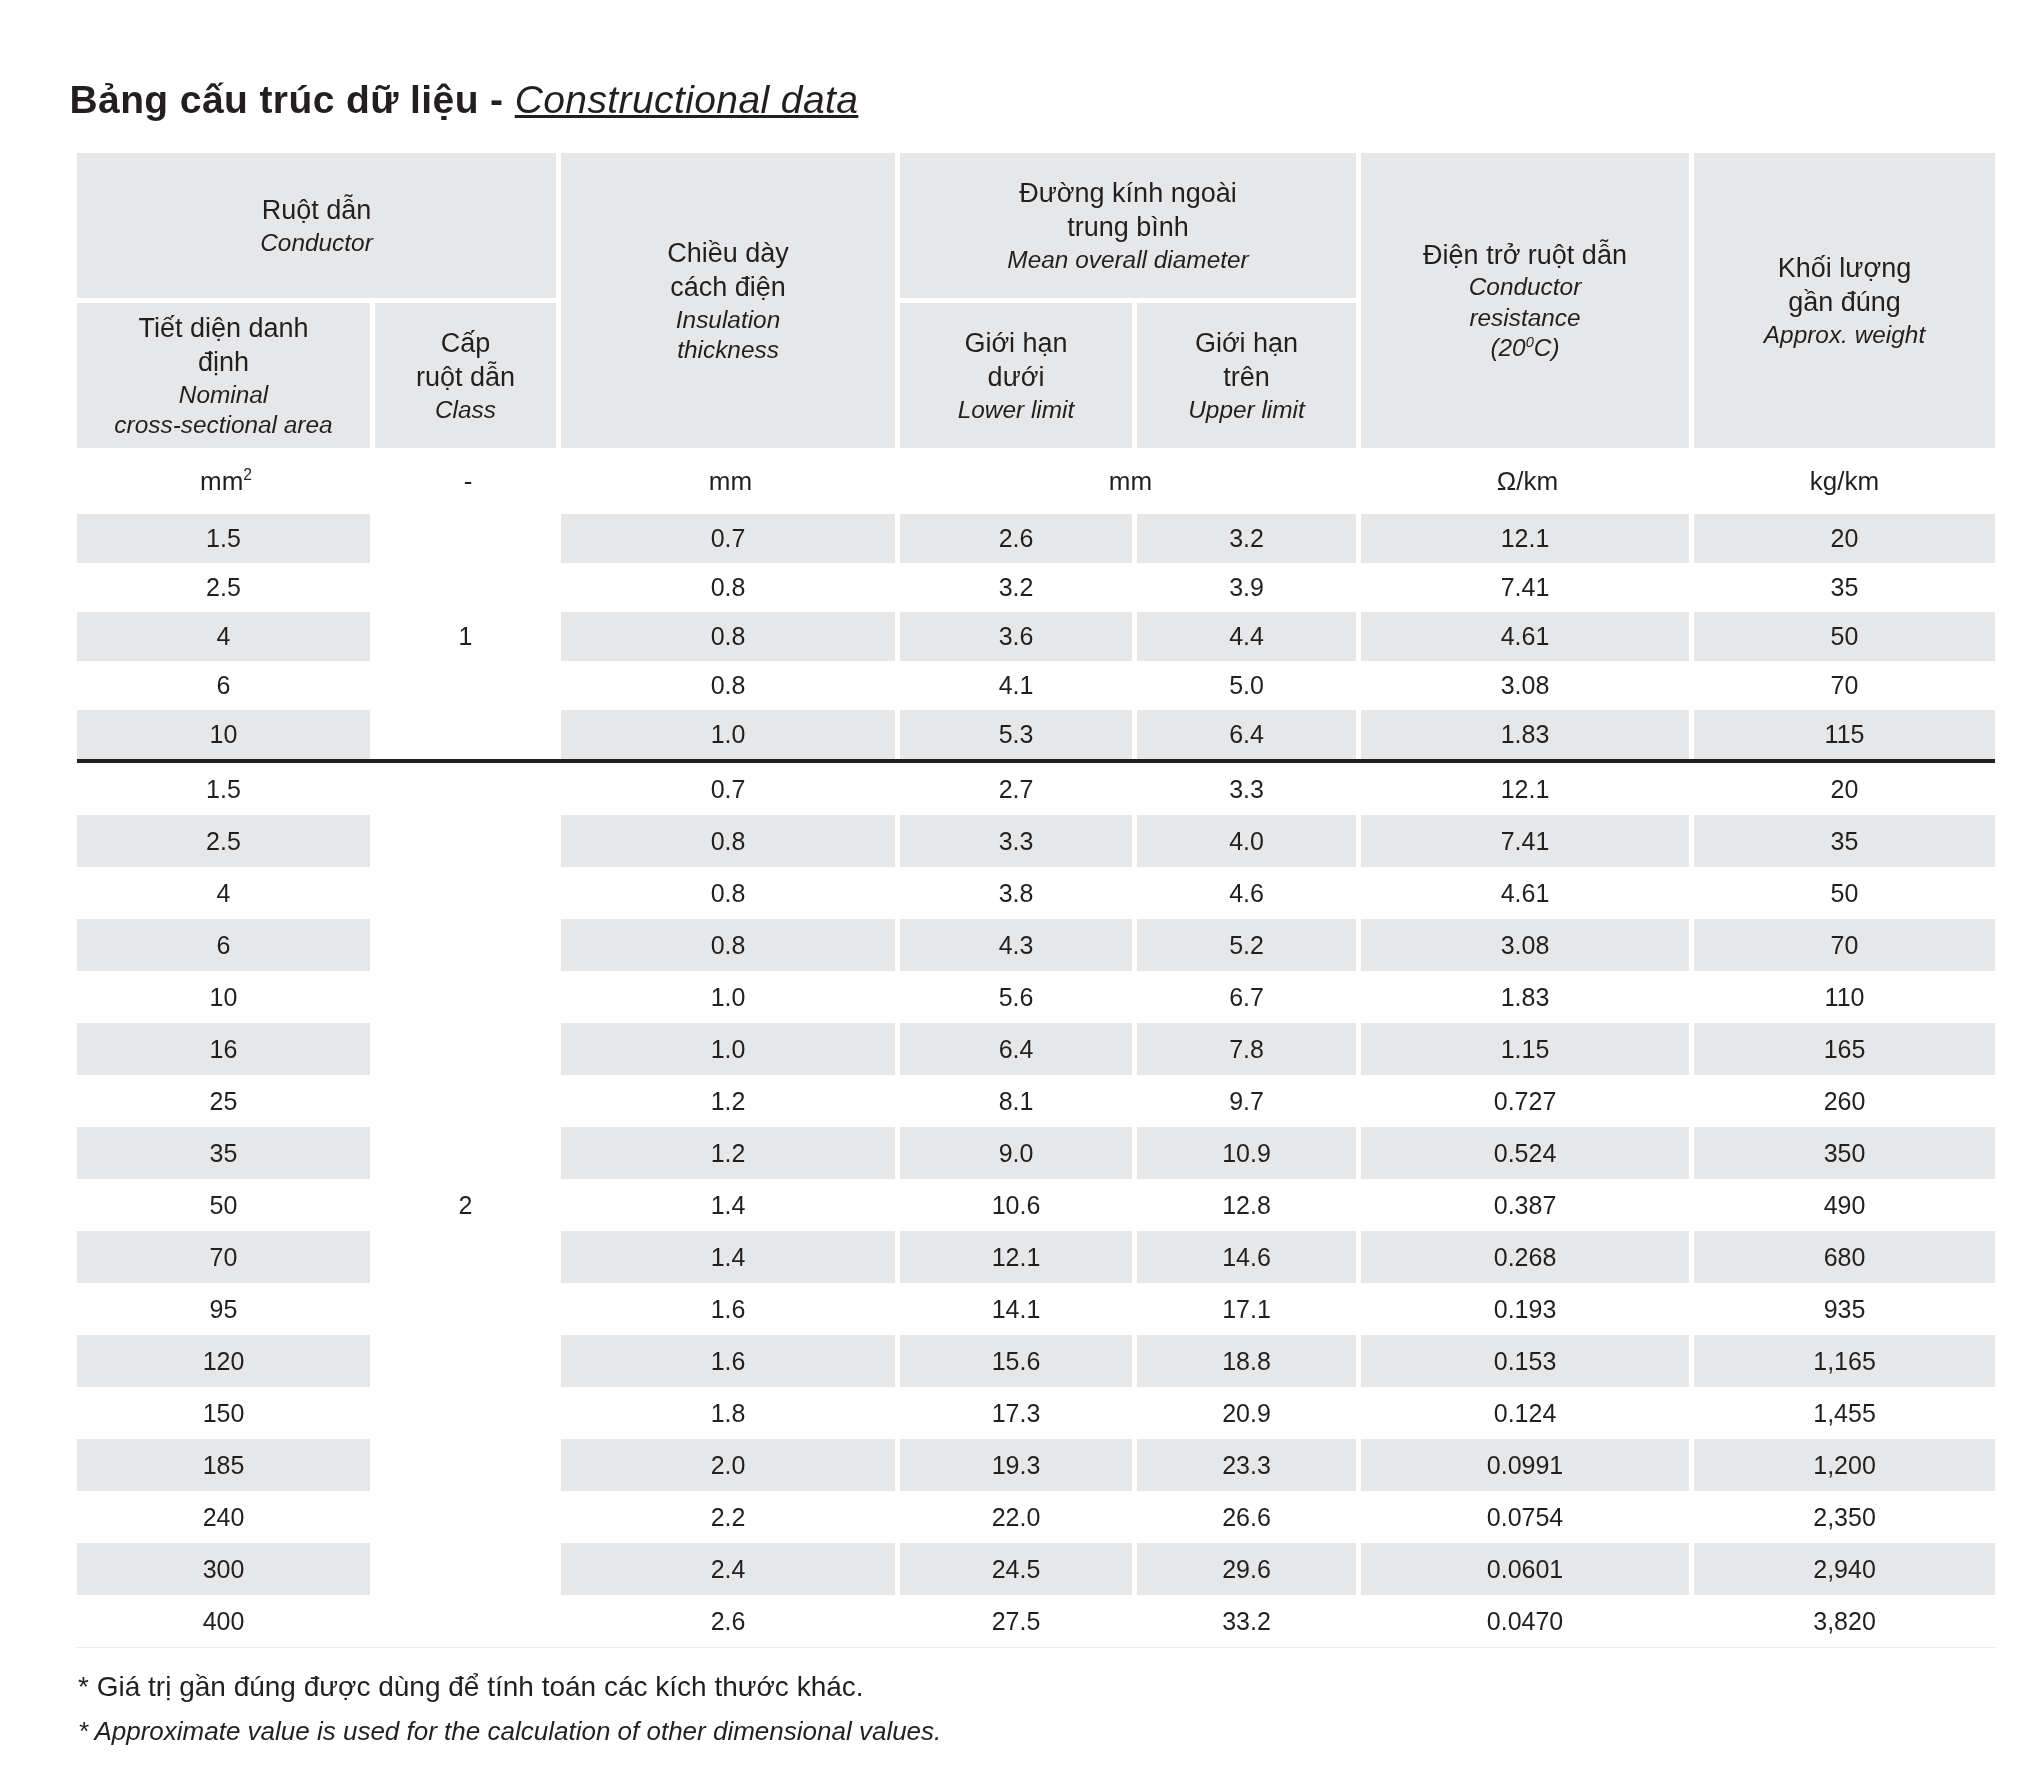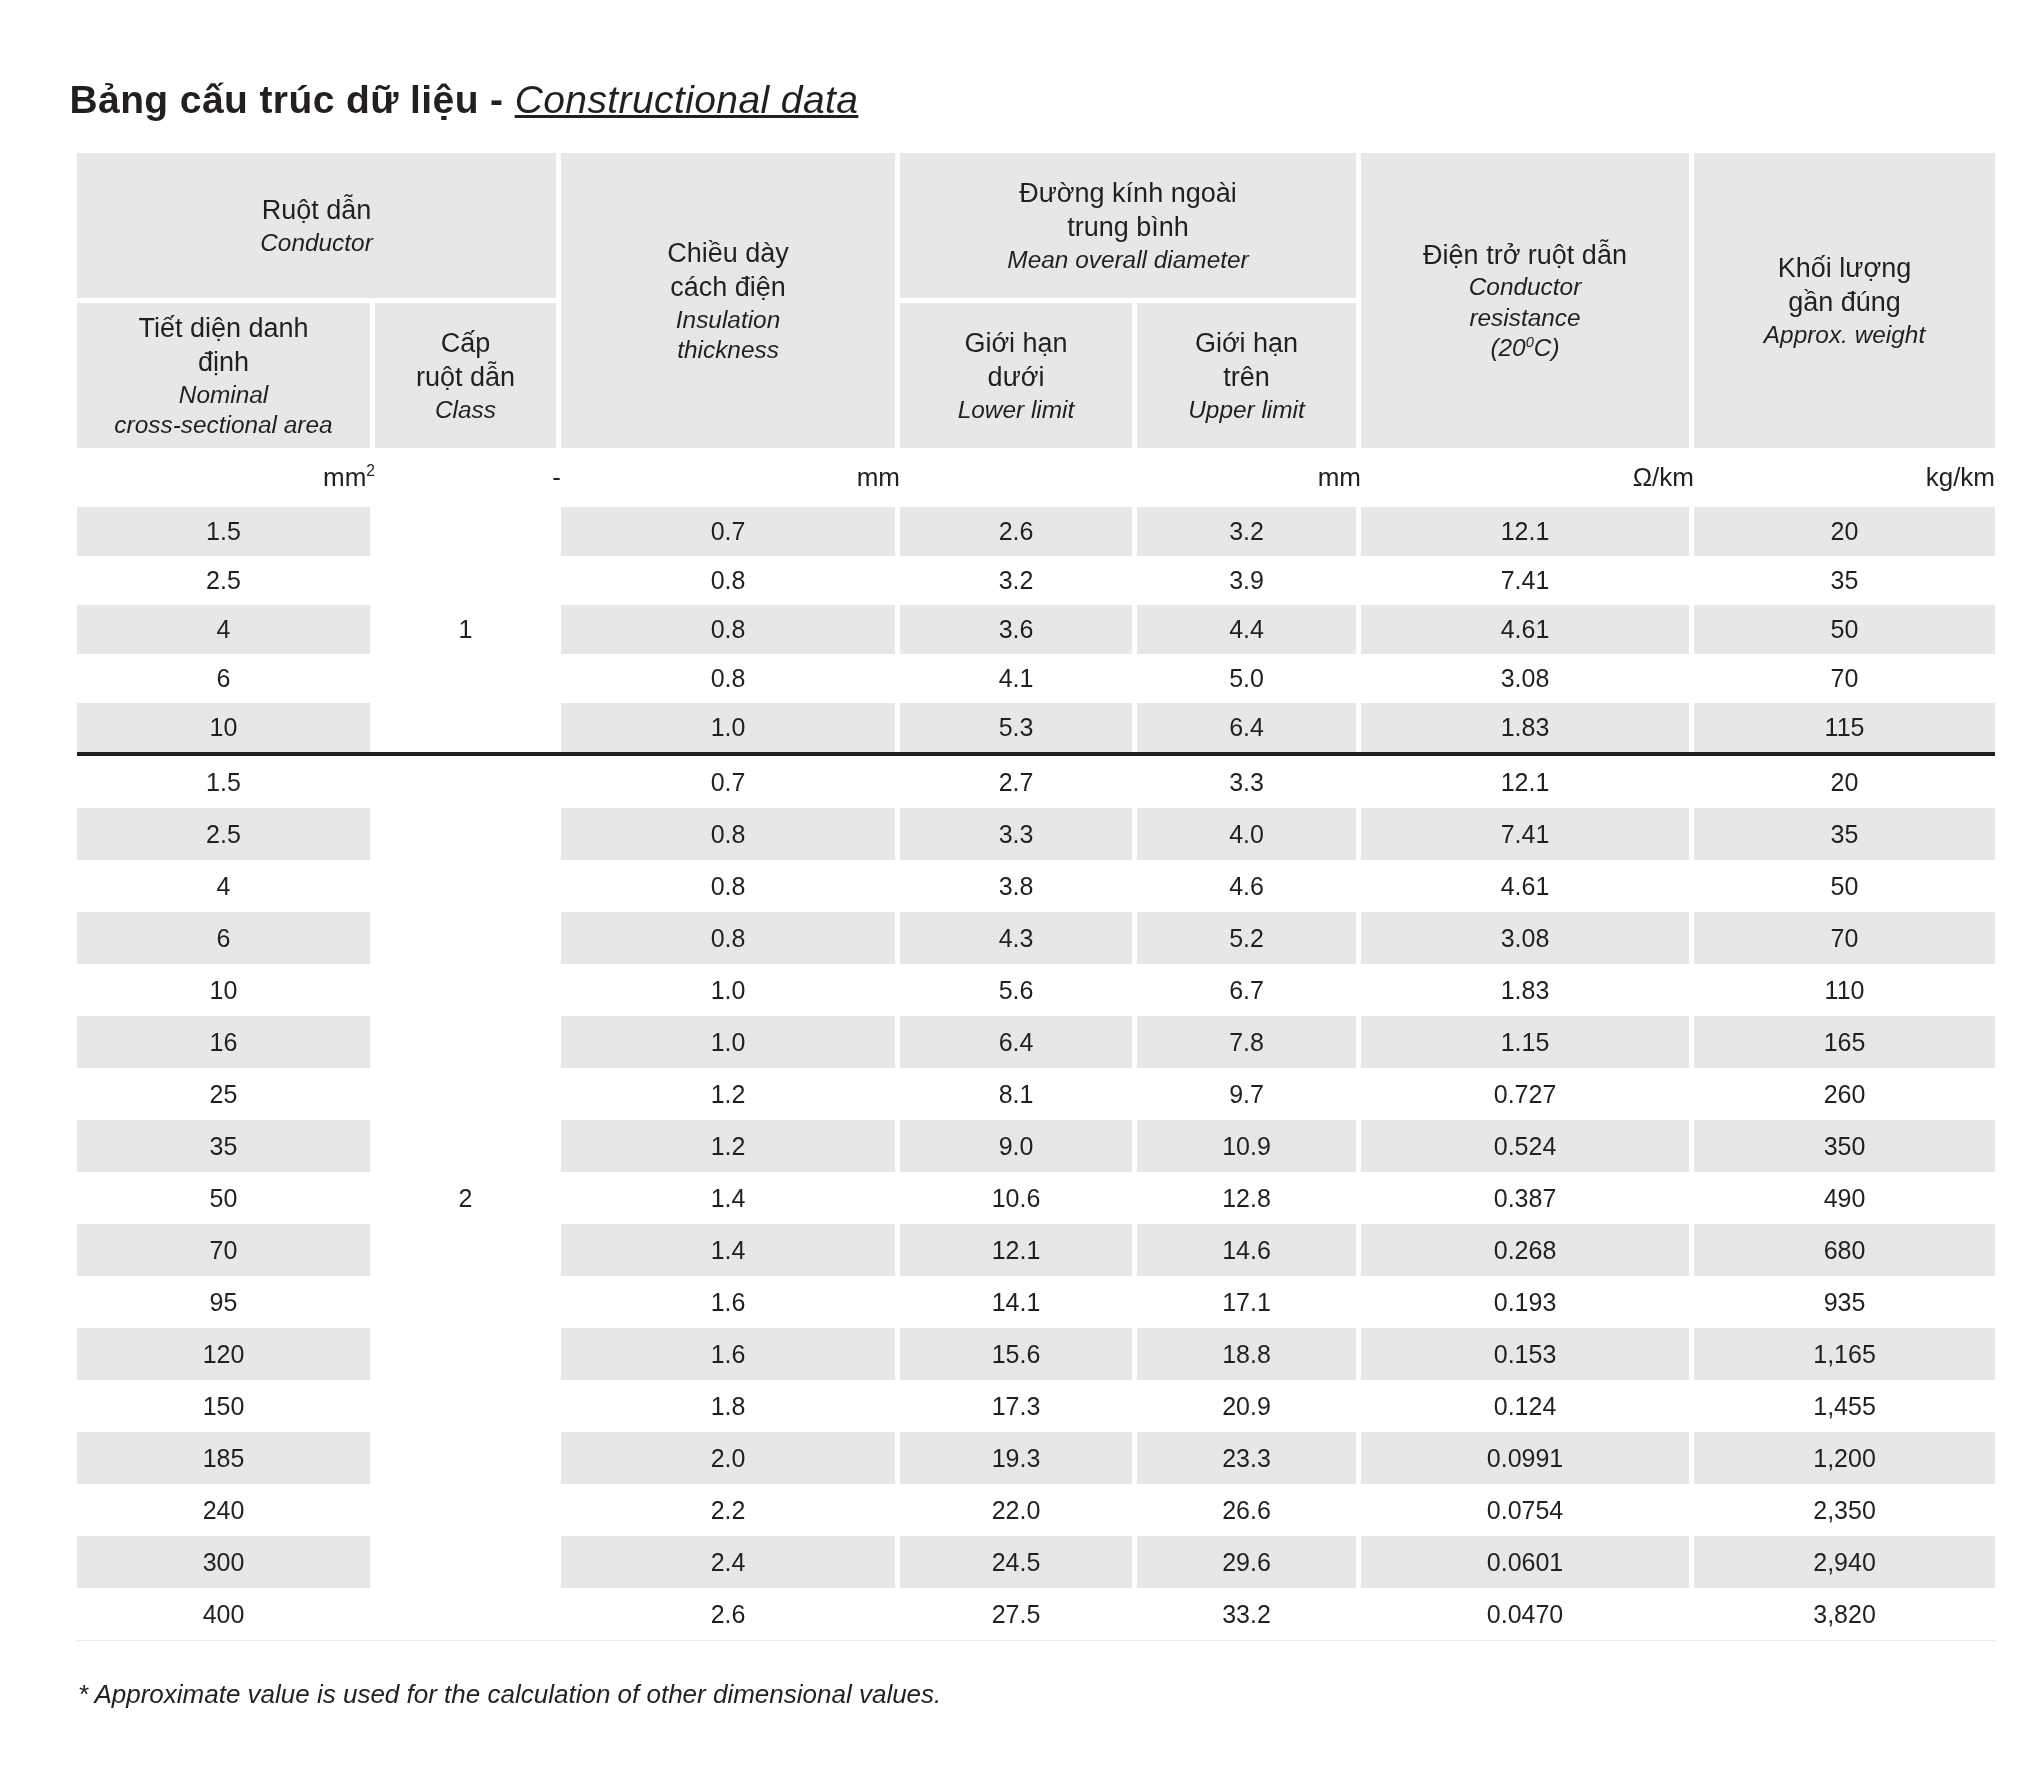--- a/index.html
+++ b/index.html
@@ -43,21 +43,21 @@
     text-align: center;
     vertical-align: middle;
     font-weight: normal;
   }
   .hdr { background: #e6e7e8; }
   .gapr { border-right: 5.7px solid #ffffff; }
   .gapb { border-bottom: 5.7px solid #ffffff; }
   tr.h-row th { height: 145px; }
   .vi-label { font-size: 27px; line-height: 1.28; }
   .en-label { font-size: 24.4px; font-style: italic; line-height: 1.24; }
-  tr.units td { height: 59px; font-size: 26px; background: #ffffff; text-align: right; }
+  tr.units td { height: 66px; font-size: 26px; background: #ffffff; }
   td.num { font-size: 25px; background: #ffffff; }
   td.g { background: #e6e7e8; }
   tbody.s1 td { height: 49px; }
   tbody.s2 td { height: 52px; }
   td.cls { background: #ffffff; }
   tr.divider td {
     height: 4.1px;
     background: #231f20;
     border: none;
   }
@@ -357,15 +357,16 @@
           <td class="num gapr">27.5</td>
           <td class="num gapr">33.2</td>
           <td class="num gapr">0.0470</td>
           <td class="num">3,820</td>
         </tr>
       </tbody>
   </table>
 </div>
 
 <div class="footnotes">
+  <div class="fn fn1"><span>*</span> <span>Giá trị gần đúng được dùng để tính toán các kích thước khác.</span></div>
   <div class="fn fn2"><span>*</span> <span>Approximate value is used for the calculation of other dimensional values.</span></div>
 </div>
 
 
 </body></html>

